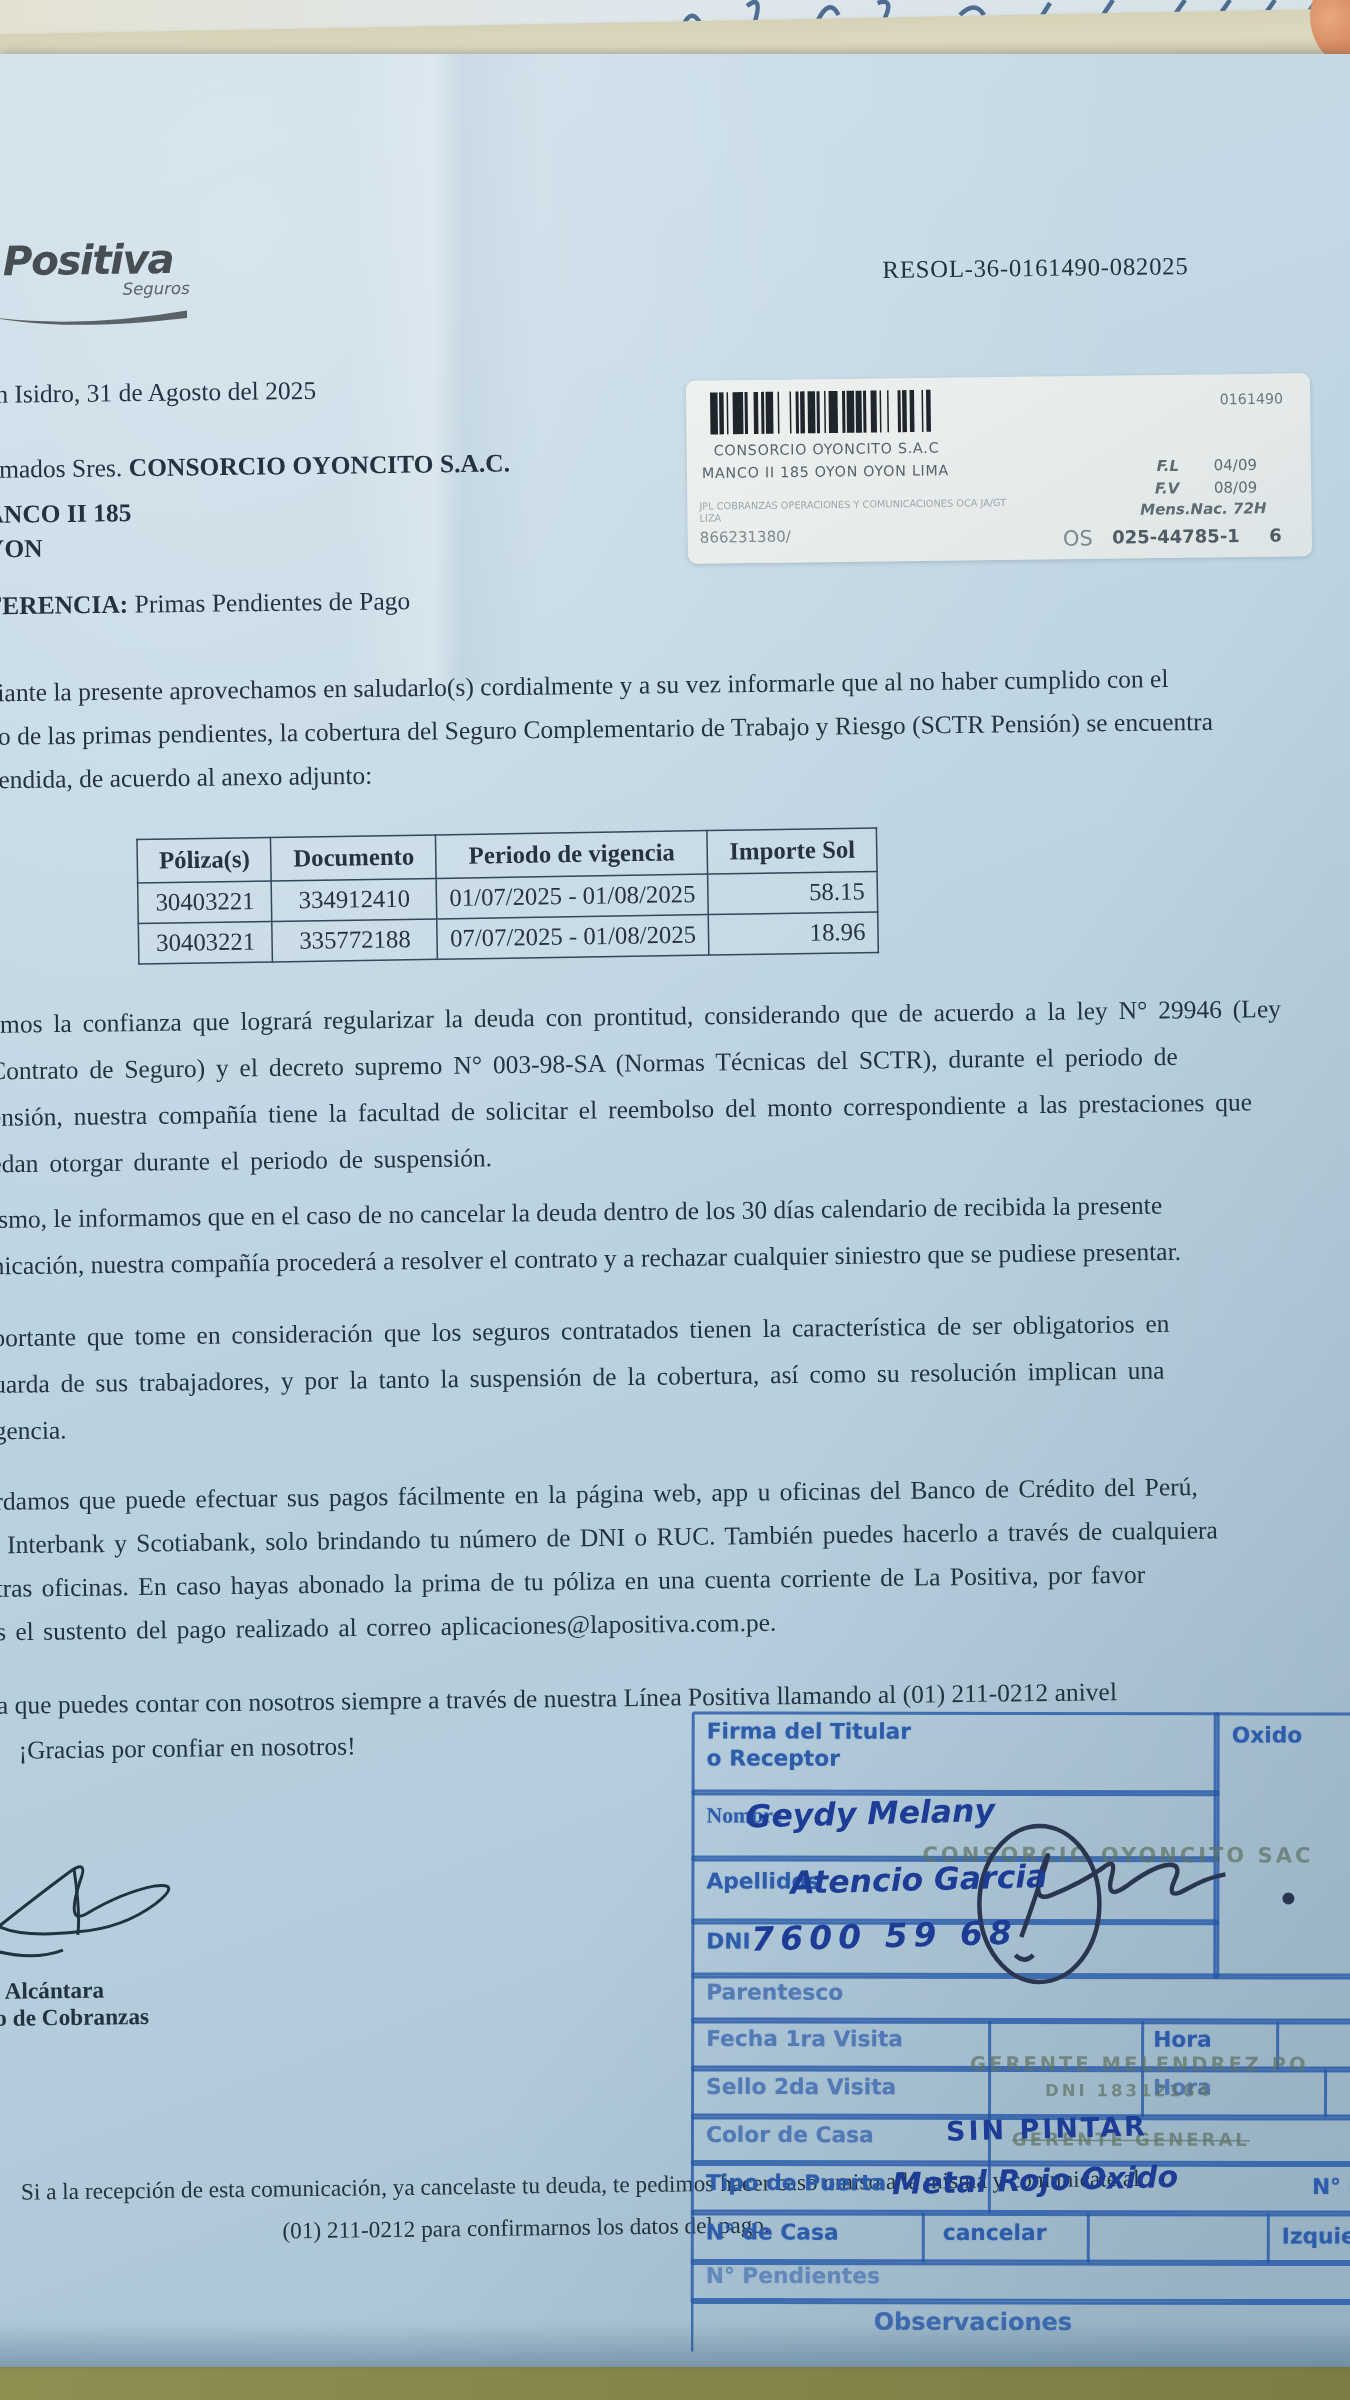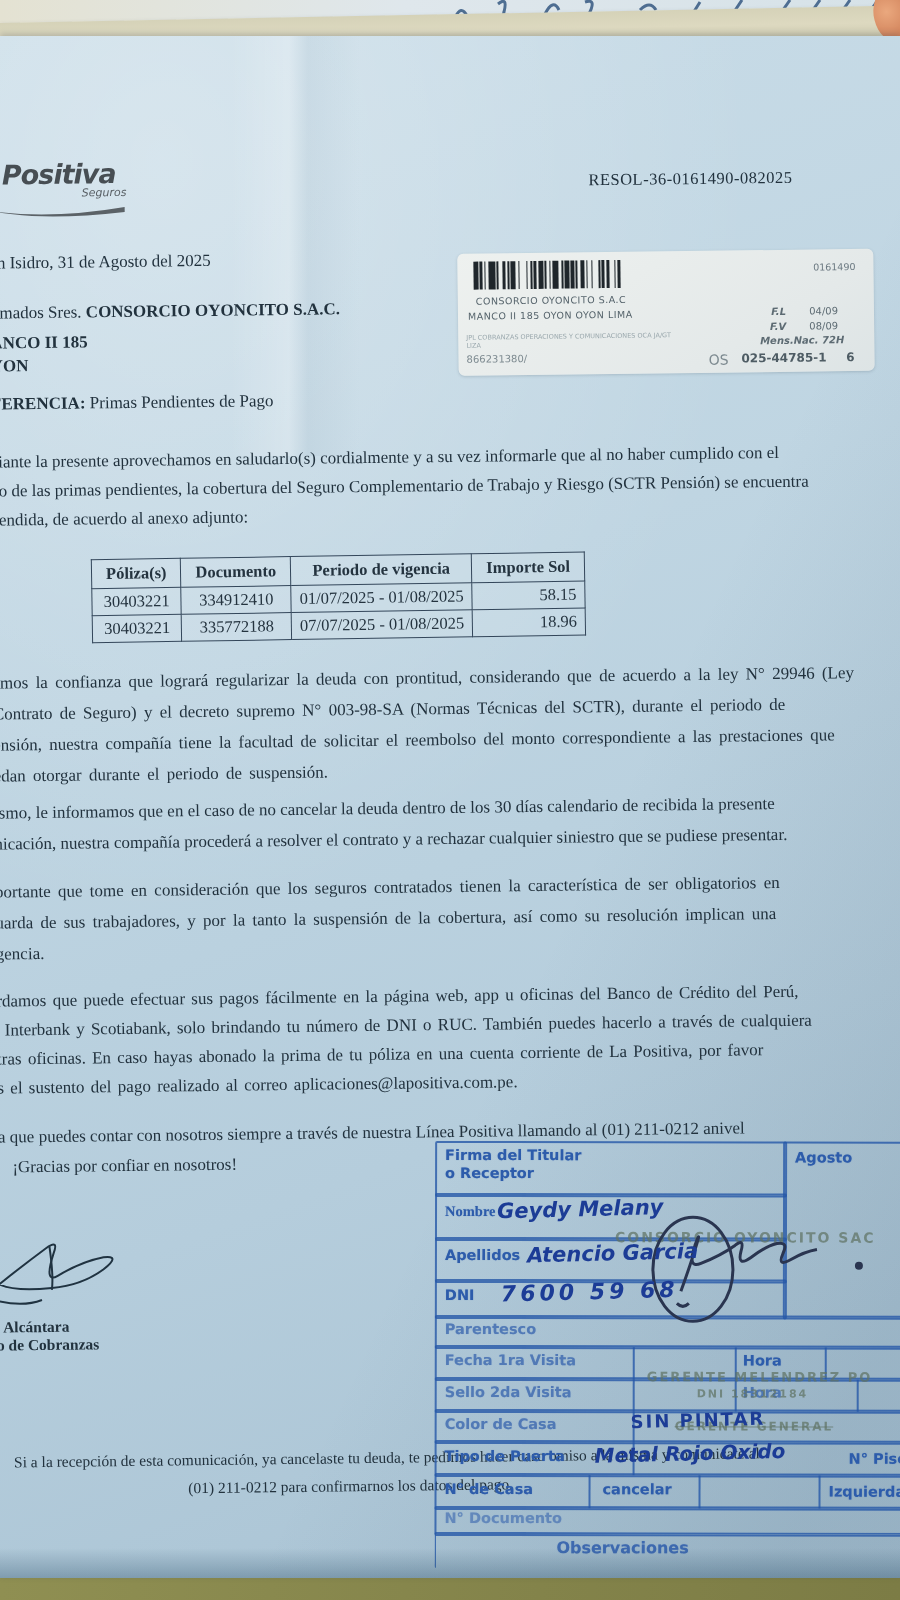--- a/index.html
+++ b/index.html
@@ -50,21 +50,21 @@
   .ptable td.num{text-align:right;}
   
   .signer{position:absolute;left:-14px;top:1195px;}
   .signer .nm{font-size:15.5px;font-weight:700;white-space:nowrap;}
   
   .footer1{position:absolute;left:6px;top:1412px;font-size:15.5px;white-space:nowrap;}
   .footer2{position:absolute;left:180px;top:1440px;font-size:15.5px;white-space:nowrap;}
   
   .form{position:absolute;left:428px;top:1108px;width:475px;height:436px;transform:rotate(0.8deg);
         font-family:"DejaVu Sans",sans-serif;z-index:5;}
-  .cell{position:absolute;border:2.2px solid rgba(38,88,168,.8);border-radius:2px;}
+  .cell{position:absolute;border:2.2px solid rgba(38,88,168,.8);border-radius:2px;margin-left:26px;}
   .flabel{position:absolute;font-weight:700;font-size:14.5px;color:#2d5cab;white-space:nowrap;
         text-shadow:0 0 1px rgba(45,92,171,.45);}
   .flabel.dim{opacity:.7;}
   .vline{position:absolute;width:0;border-left:2.2px solid rgba(38,88,168,.8);}
   .hand{position:absolute;font-family:"DejaVu Sans",sans-serif;font-style:italic;font-weight:700;
         color:#1c3c96;white-space:nowrap;transform:rotate(-1.6deg);}
   .stampline{position:absolute;font-weight:700;color:rgba(95,115,100,.72);letter-spacing:2px;white-space:nowrap;
         font-family:"DejaVu Sans",sans-serif;}
   .hatch{position:absolute;right:0;top:0;}
 </style>
@@ -255,21 +255,21 @@
 
       <div class="footer1">Si a la recepción de esta comunicación, ya cancelaste tu deuda, te pedimos hacer caso omiso a la misma y comunicate al</div>
       <div class="footer2">(01) 211-0212 para confirmarnos los datos del pago.</div>
 
       <div class="form">
         <div class="cell" style="left:0;top:0;width:348px;height:52px;">
           <div class="flabel" style="left:8px;top:4px;">Firma del Titular</div>
           <div class="flabel" style="left:8px;top:22px;">o Receptor</div>
         </div>
         <div class="cell" style="left:348px;top:0;width:240px;height:174px;">
-          <div class="flabel" style="left:10px;top:6px;">Agosto</div>
+          <div class="flabel" style="left:10px;top:6px;">Oxido</div>
         </div>
         <div class="cell" style="left:0;top:52px;width:348px;height:44px;font-family:Liberation Serif, serif;">
           <div class="flabel" style="left:8px;top:8px;">Nombre</div>
         </div>
         <div class="cell" style="left:0;top:96px;width:348px;height:42px;">
           <div class="flabel" style="left:8px;top:8px;">Apellidos</div>
         </div>
         <div class="cell" style="left:0;top:138px;width:348px;height:36px;">
           <div class="flabel" style="left:8px;top:6px;">DNI</div>
         </div>
@@ -301,21 +301,21 @@
         </div>
         <div class="cell" style="left:0;top:332px;width:475px;height:33px;">
           <div class="flabel" style="left:8px;top:6px;">N° de Casa</div>
           <span class="vline" style="left:152px;top:0;height:33px;"></span>
           <div class="flabel" style="left:166px;top:6px;">cancelar</div>
           <span class="vline" style="left:262px;top:0;height:33px;"></span>
           <span class="vline" style="left:382px;top:0;height:33px;"></span>
           <div class="flabel" style="left:392px;top:8px;">Izquierda</div>
         </div>
         <div class="cell" style="left:0;top:365px;width:475px;height:26px;">
-          <div class="flabel dim" style="left:8px;top:2px;opacity:.55;">N° Documento</div>
+          <div class="flabel dim" style="left:8px;top:2px;opacity:.55;">N° Pendientes</div>
         </div>
         <div class="cell" style="left:0;top:391px;width:475px;height:34px;border-bottom:none;">
           <div class="flabel" style="left:120px;top:4px;font-size:16px;opacity:.85;">Observaciones</div>
         </div>
 
         <div class="stampline" style="left:180px;top:88px;font-size:14px;">CONSORCIO OYONCITO SAC</div>
         <div class="stampline" style="left:212px;top:228px;font-size:13px;">GERENTE MELENDREZ PO</div>
         <div class="stampline" style="left:262px;top:246px;font-size:11px;">DNI  18312184</div>
         <div class="stampline" style="left:240px;top:278px;font-size:12px;text-decoration:line-through;">GERENTE GENERAL</div>
 

